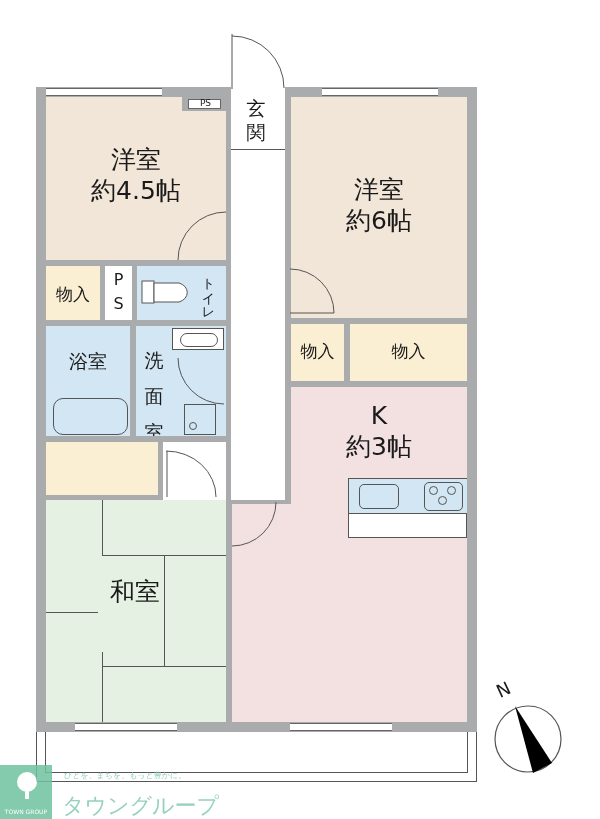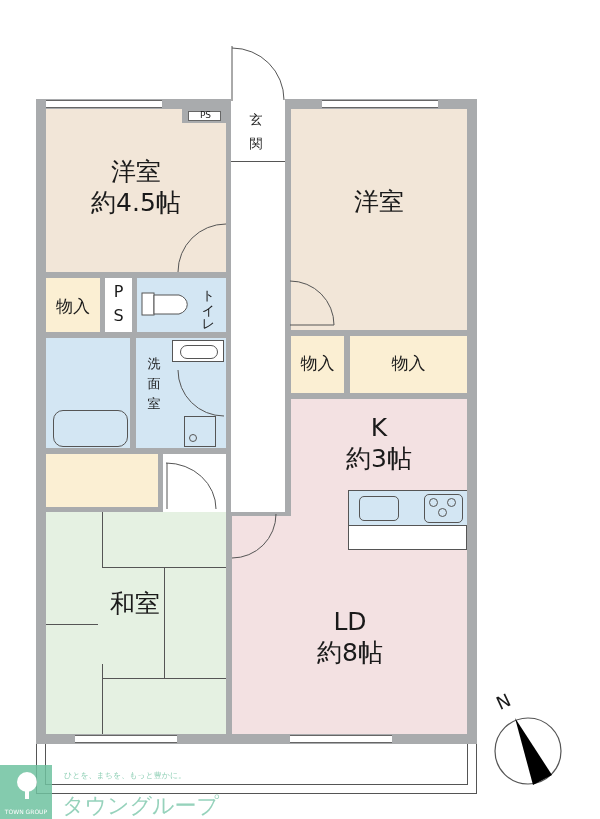--- a/index.html
+++ b/index.html
@@ -2,36 +2,36 @@
 <html><head>
 <meta charset="utf-8">
 <style>
   html,body{margin:0;padding:0;background:#fff;}
   body{width:600px;height:819px;position:relative;overflow:hidden;font-family:"DejaVu Sans","Liberation Sans",sans-serif;}
   .abs{position:absolute;}
   .wall{position:absolute;background:#a9abad;}
   .room{position:absolute;box-sizing:border-box;}
   .label{position:absolute;text-align:center;color:#1a1a1a;line-height:1.25;}
   .lg{font-size:25px;}
-  .md{font-size:13px;}
+  .md{font-size:19px;}
   .sm{font-size:17px;}
   .beige{background:#f2e6d8;}
   .cream{background:#fbefd3;}
   .blue{background:#d3e6f3;}
   .pink{background:#f3e1e2;}
   .green{background:#e5f1e2;}
   .white{background:#fff;}
   .line{position:absolute;background:#555;}
   .win{position:absolute;background:#fff;border-top:1px solid #666;border-bottom:1px solid #666;box-sizing:border-box;}
   svg{position:absolute;overflow:visible;}
 </style>
 </head>
 <body>
 
-<div class="abs" style="left:0;top:16px;width:600px;height:617px;">
+<div class="abs" style="left:0;top:4px;width:600px;height:617px;">
 
   <div class="wall" style="left:36px;top:83px;width:195px;height:10px;"></div>
   <div class="wall" style="left:285px;top:83px;width:192px;height:10px;"></div>
   <div class="wall" style="left:36px;top:83px;width:10px;height:645px;"></div>
   <div class="wall" style="left:467px;top:83px;width:10px;height:645px;"></div>
   <div class="wall" style="left:36px;top:718px;width:441px;height:10px;"></div>
 
   <div class="win" style="left:46px;top:84px;width:116px;height:8px;"></div>
   <div class="win" style="left:322px;top:84px;width:116px;height:8px;"></div>
 
@@ -58,20 +58,21 @@
       <path d="M2 0 L2 55 M2 2 A52 52 0 0 1 54 54" fill="none" stroke="#555" stroke-width="1"></path>
     </svg>
 
   <div class="room white" style="left:231px;top:146px;width:54px;height:350px;"></div>
 
   <div class="wall" style="left:285px;top:93px;width:6px;height:290px;"></div>
   <div class="room beige" style="left:291px;top:93px;width:176px;height:222px;"></div>
   <div class="room white" style="left:291px;top:93px;width:0px;height:0;"></div>
   <div class="label lg" style="left:291px;top:170px;width:176px;">
     <div>洋室</div>
+    <div>約6帖</div>
   </div>
   <svg style="left:290px;top:265px;" width="50" height="50">
       <path d="M0 0 A44 44 0 0 1 44 44 L0 44" fill="none" stroke="#555" stroke-width="1"></path>
     </svg>
   <div class="wall" style="left:285px;top:314px;width:182px;height:6px;"></div>
 
   <div class="room cream" style="left:291px;top:320px;width:53px;height:57px;"></div>
   <div class="wall" style="left:344px;top:320px;width:6px;height:57px;"></div>
   <div class="room cream" style="left:350px;top:320px;width:117px;height:57px;"></div>
   <div class="label sm" style="left:291px;top:337px;width:53px;">物入</div>
@@ -90,28 +91,29 @@
   <div class="room blue" style="left:137px;top:262px;width:89px;height:54px;"></div>
   <svg style="left:141px;top:274px;" width="60" height="30">
       <rect x="1" y="3" width="12" height="22" fill="#fff" stroke="#555"></rect>
       <path d="M13 5 L38 5 A12 10 0 0 1 38 24 L13 24 Z" fill="#fff" stroke="#555"></path>
     </svg>
   <div class="label" style="left:200px;top:265px;width:16px;font-size:13px;line-height:15px;writing-mode:vertical-rl;">トイレ</div>
   <div class="wall" style="left:46px;top:316px;width:185px;height:6px;"></div>
   <div class="wall" style="left:226px;top:258px;width:5px;height:242px;"></div>
 
   <div class="room blue" style="left:46px;top:322px;width:84px;height:110px;"></div>
+  <div class="label md" style="left:46px;top:346px;width:84px;">浴室</div>
   <div class="abs" style="left:53px;top:394px;width:73px;height:35px;border:1px solid #555;border-radius:10px;background:#d3e6f3;"></div>
   <div class="wall" style="left:130px;top:322px;width:6px;height:110px;"></div>
 
   <div class="room blue" style="left:136px;top:322px;width:90px;height:110px;"></div>
   <div class="abs" style="left:172px;top:324px;width:52px;height:22px;background:#fff;border:1px solid #555;box-sizing:border-box;">
       <div style="position:absolute;left:7px;top:4px;width:36px;height:12px;border:1px solid #555;border-radius:7px;"></div>
     </div>
-  <div class="label md" style="left:142px;top:338px;width:24px;line-height:20px;">洗面室</div>
+  <div class="label md" style="left:142px;top:338px;width:24px;line-height:36px;">洗面室</div>
   <svg style="left:178px;top:354px;" width="50" height="50">
       <path d="M0 0 A46 46 0 0 0 46 46" fill="none" stroke="#555" stroke-width="1"></path>
     </svg>
   <div class="abs" style="left:184px;top:400px;width:32px;height:31px;border:1px solid #555;box-sizing:border-box;">
       <div style="position:absolute;left:4px;bottom:4px;width:6px;height:6px;border:1px solid #555;border-radius:50%;"></div>
     </div>
   <div class="wall" style="left:46px;top:432px;width:185px;height:6px;"></div>
 
   <div class="room cream" style="left:46px;top:438px;width:112px;height:53px;"></div>
   <div class="wall" style="left:158px;top:438px;width:5px;height:58px;"></div>
@@ -146,24 +148,20 @@
   </div>
   <div class="abs" style="left:348px;top:474px;width:119px;height:60px;border:1px solid #555;box-sizing:border-box;background:#fff;">
     <div style="position:absolute;left:0;top:0;width:118px;height:34px;background:#d3e6f3;border-bottom:1px solid #555;"></div>
     <div style="position:absolute;left:10px;top:5px;width:38px;height:23px;border:1px solid #555;border-radius:5px;"></div>
     <div style="position:absolute;left:75px;top:3px;width:37px;height:27px;border:1px solid #555;border-radius:5px;">
       <div style="position:absolute;left:4px;top:3px;width:7px;height:7px;border:1px solid #555;border-radius:50%;"></div>
       <div style="position:absolute;left:22px;top:3px;width:7px;height:7px;border:1px solid #555;border-radius:50%;"></div>
       <div style="position:absolute;left:13px;top:13px;width:7px;height:7px;border:1px solid #555;border-radius:50%;"></div>
     </div>
   </div>
-  <div class="label lg" style="left:260px;top:590px;width:180px;">
-    <div>LD</div>
-    <div>約8帖</div>
-  </div>
 
   <div class="abs" style="left:36px;top:728px;width:441px;height:50px;border:1px solid #555;border-top:none;box-sizing:border-box;">
     <div style="position:absolute;left:8px;top:0;right:8px;bottom:8px;border:1px solid #555;border-top:none;"></div>
   </div>
 
   <div class="label" style="left:497px;top:675px;font-size:18px;transform:rotate(-25deg);">N</div>
   <svg style="left:490px;top:697px;" width="80" height="80">
       <circle cx="38" cy="38" r="33" fill="#fff" stroke="#555" stroke-width="1.2"></circle>
       <polygon points="25,5 62,62 43,72" fill="#000"></polygon>
     </svg>

